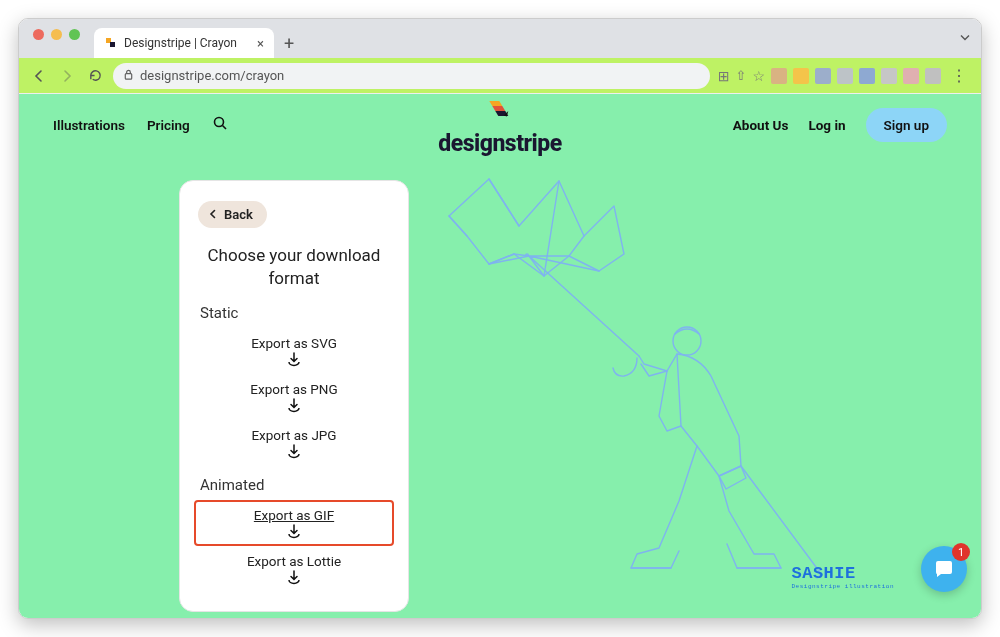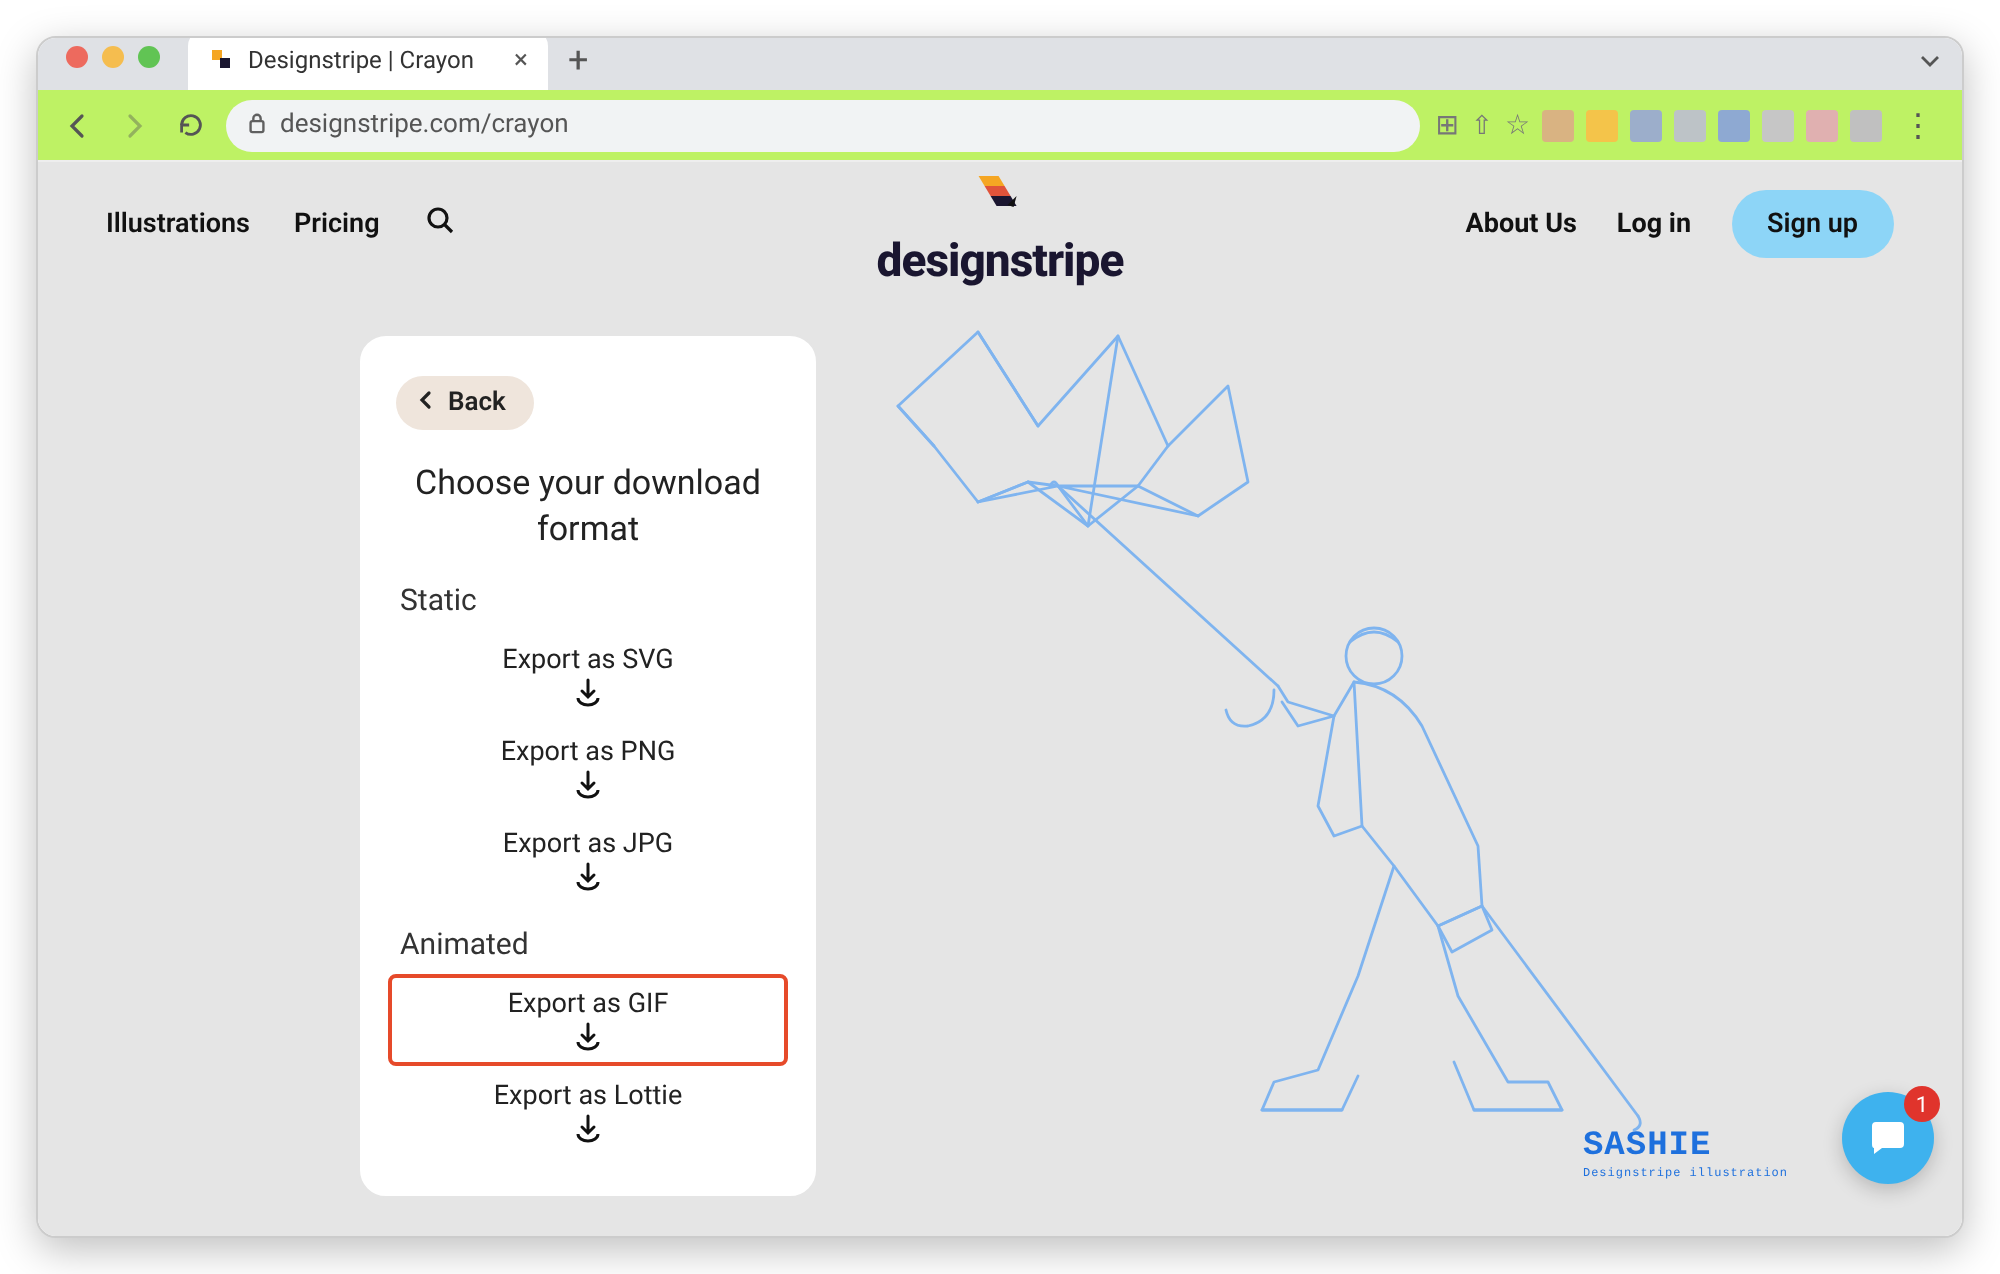--- a/index.html
+++ b/index.html
@@ -17,21 +17,21 @@
     border-radius: 10px;
     box-shadow: 0 6px 20px rgba(0,0,0,0.25);
     overflow: hidden;
     background: #fff;
     display: flex;
     flex-direction: column;
   }
   
   .tab-bar {
     background: #dfe1e5;
-    height: 26px;
+    height: 39px;
     display: flex;
     align-items: flex-end;
     padding: 0 8px;
     position: relative;
   }
   .traffic-lights {
     display: flex;
     gap: 7px;
     align-items: center;
     padding: 0 8px 8px 6px;
@@ -105,21 +105,21 @@
   .ibox.b4{background:#bdc3c7;}
   .ibox.b5{background:#8ea9d2;}
   .ibox.b6{background:#c6c6c6;}
   .ibox.b7{background:#e0b0b0;}
   .ibox.b8{background:#c0c0c0;}
   .dots3 { font-size: 16px; color: #555; padding: 0 4px; cursor: pointer; }
 
   
   .site {
     flex: 1;
-    background: #e5e5e5;
+    background: #86efac;
     position: relative;
     overflow: hidden;
   }
   .site-header {
     display: flex;
     align-items: center;
     justify-content: space-between;
     padding: 14px 34px 8px 34px;
   }
   .nav-left { display: flex; align-items: center; gap: 22px; }
@@ -191,20 +191,21 @@
     font-size: 13.5px;
     color: #222;
     border-radius: 6px;
     cursor: pointer;
     flex-direction: column;
   }
   .export-item.highlight {
     border: 2px solid #e64a2a;
     border-radius: 4px;
     padding: 5px 0;
+    text-decoration: underline;
   }
   .dl-icon { display: flex; }
   
   .illus {
     position: absolute;
     left: 400px; top: 26px;
     width: 440px; height: 420px;
   }
   .sashie {
     position: absolute;

